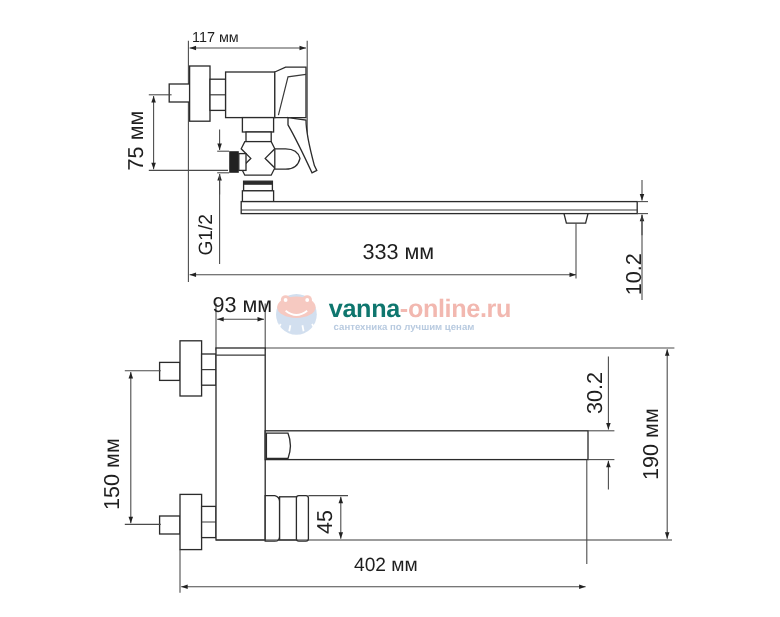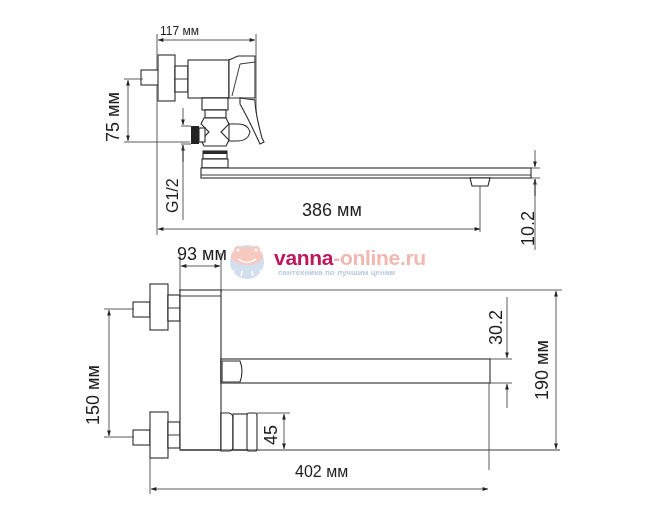--- a/index.html
+++ b/index.html
@@ -4,21 +4,21 @@
 <style>
   html, body { margin:0; padding:0; background:#ffffff; }
   body { width:650px; height:514px; position:relative; overflow:hidden; font-family:"Liberation Sans", sans-serif; }
   svg { position:absolute; left:0; top:0; }
   .ln { stroke:#3a3a3a; stroke-width:1; fill:none; }
   .part { stroke:#2b2b2b; stroke-width:1.1; fill:#ffffff; }
   .dim { stroke:#4a4a4a; stroke-width:0.9; fill:none; }
   .lbl { position:absolute; color:#1e1e1e; font-size:17px; white-space:nowrap; font-family:"Liberation Sans", sans-serif; }
   .rot { transform-origin:left top; transform:rotate(-90deg); }
   .wm-main { position:absolute; left:274px; top:246px; font-size:21px; font-weight:bold; color:#c8d8ea; white-space:nowrap; letter-spacing:-0.3px; }
-  .wm-main .b { color:#be185d;text-align:right; }
+  .wm-main .b { color:#0f766e;text-align:right; }
   .wm-main .r { color:#f2b8b0; }
   .wm-sub { position:absolute; left:278px; top:268px; font-size:8px; color:#b9cbe0; white-space:nowrap;font-weight:bold; }
 </style>
 </head>
 <body>
 
 <svg width="650" height="514" viewBox="0 0 650 514">
   <defs>
     <marker id="ar" viewBox="0 0 10 10" refX="10" refY="5" markerWidth="9" markerHeight="6" orient="auto-start-reverse">
       <path d="M0,1.5 L10,5 L0,8.5 Z" fill="#222"></path>
@@ -133,21 +133,21 @@
     <circle cx="238" cy="250" r="1.6" fill="#ffffff"></circle>
     <circle cx="256" cy="250" r="1.6" fill="#ffffff"></circle>
     <path d="M238,259 Q247,266 256,259" stroke="#ffffff" stroke-width="1.5" fill="none"></path>
     <path d="M234,270 l-3,5 M242,271 l-1,5 M252,271 l1,5 M260,270 l3,5" stroke="#ffffff" stroke-width="1.5"></path>
   </g>
 </svg>
 
 <div class="lbl" style="left:160px; top:14px; font-size:12px;margin-top:10px;">117 мм</div>
 <div class="lbl rot" style="left:103px; top:142px; font-size:18px;">75 мм</div>
 <div class="lbl rot" style="left:164px; top:213px; font-size:16px;">G1/2</div>
-<div class="lbl" style="left:302px; top:200px; font-size:18px;">386 мм</div>
+<div class="lbl" style="left:302px; top:200px; font-size:18px;">333 мм</div>
 <div class="lbl rot" style="left:518px; top:246px; font-size:18px;">10.2</div>
 
 <div class="lbl" style="left:177px; top:244px; font-size:18px;">93 мм</div>
 <div class="lbl rot" style="left:83px; top:425px; font-size:18px;">150 мм</div>
 <div class="lbl rot" style="left:261px; top:445px; font-size:18px;">45</div>
 <div class="lbl rot" style="left:486px; top:345px; font-size:18px;">30.2</div>
 <div class="lbl rot" style="left:532px; top:400px; font-size:18px;">190 мм</div>
 <div class="lbl" style="left:295px; top:463px; font-size:16px;">402 мм</div>
 
 <div class="wm-main"><span class="b">vanna</span><span class="r">-</span><span class="r">online</span><span class="r">.ru</span></div>

